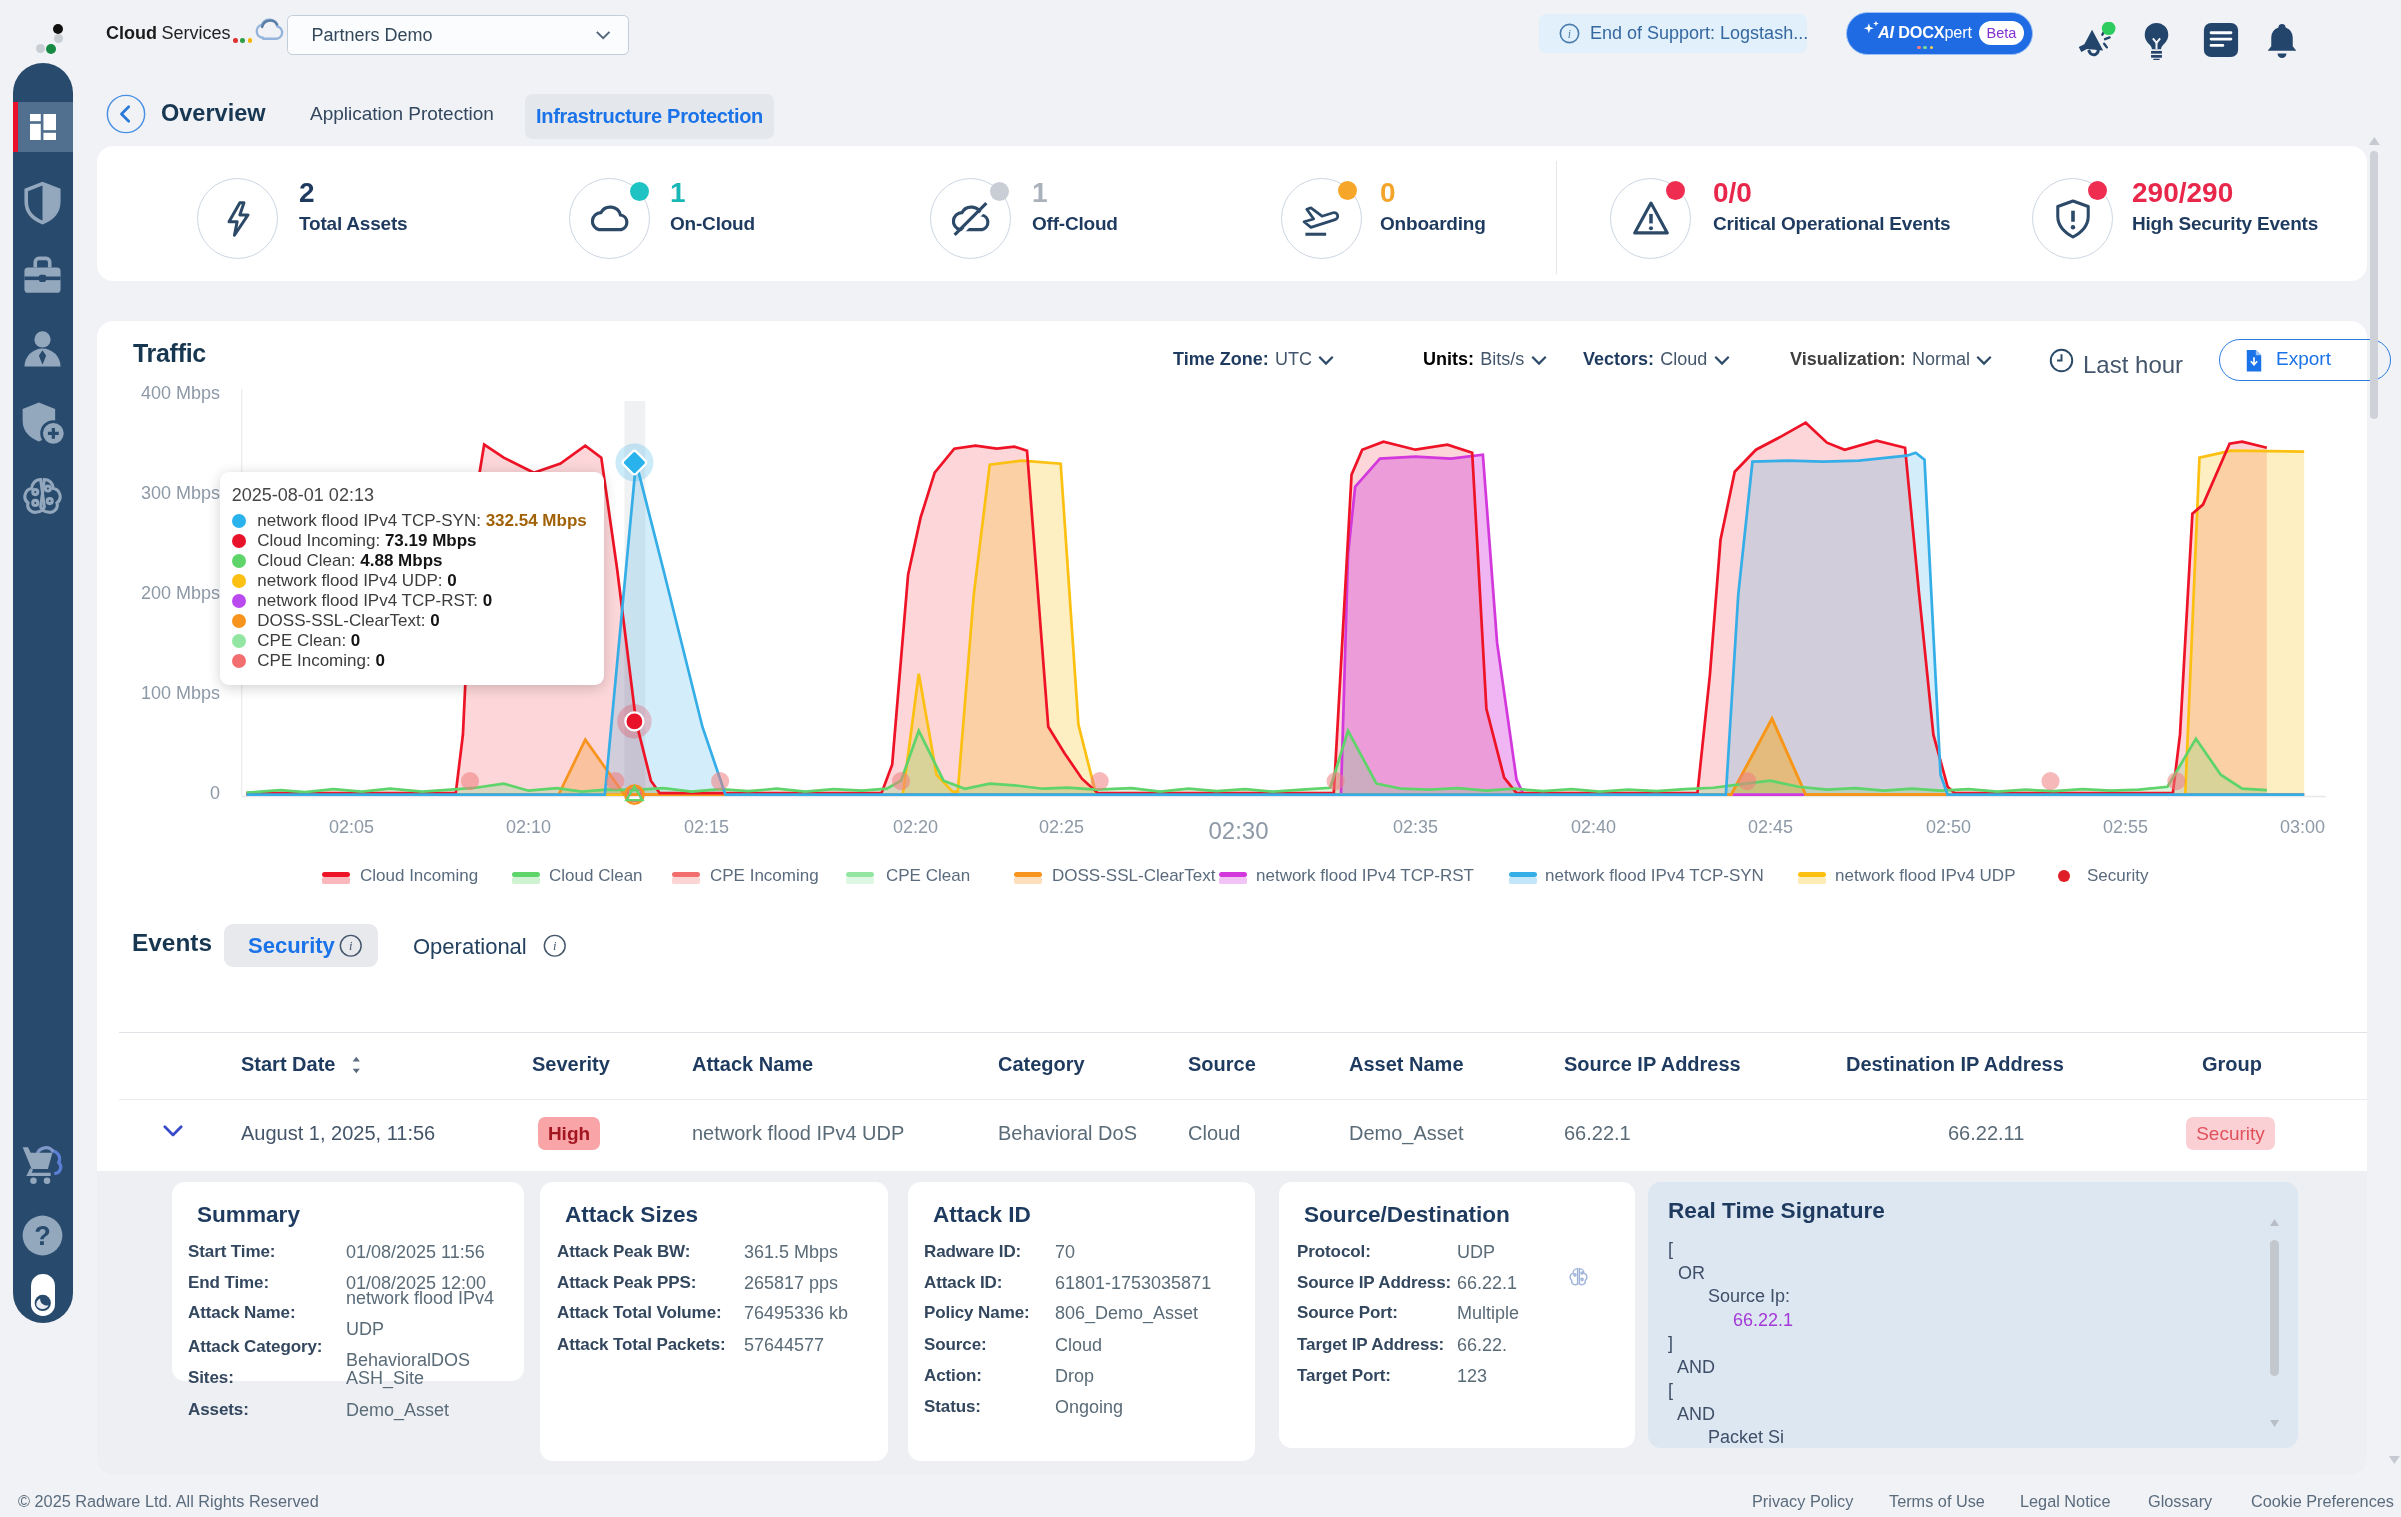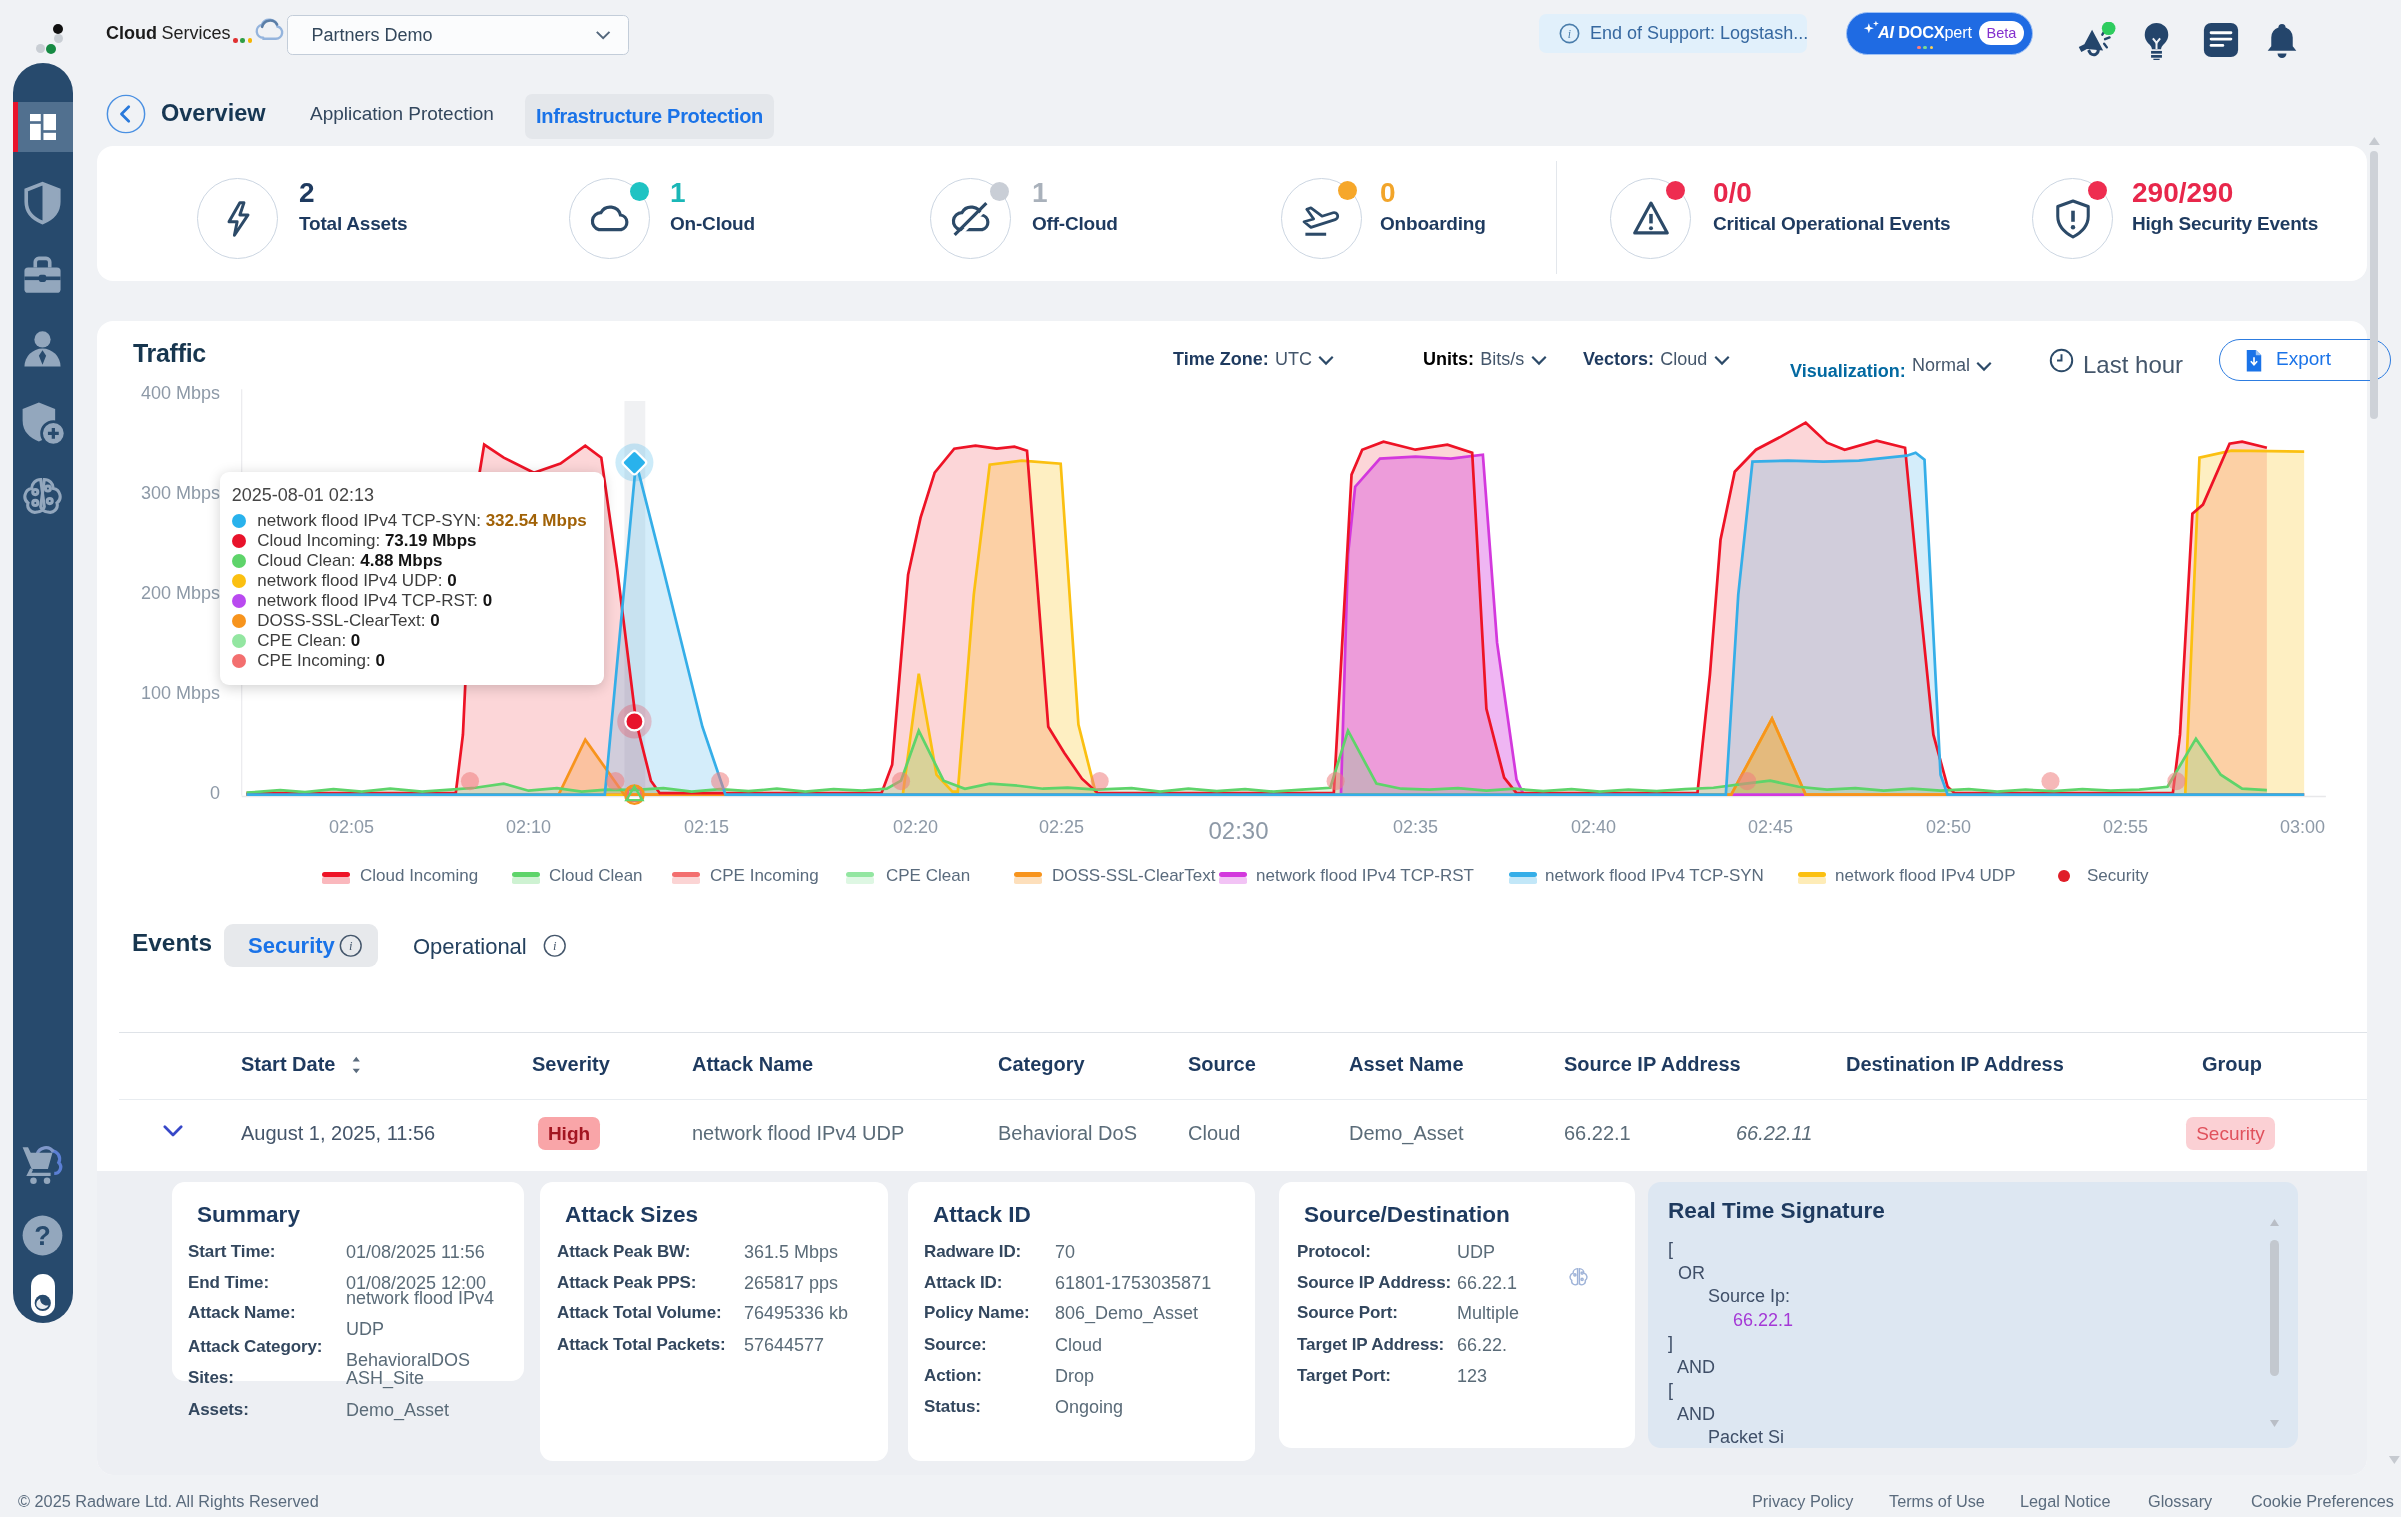--- a/index.html
+++ b/index.html
@@ -247,21 +247,21 @@
     </svg>
   </div>
 <div class="abs" style="left:1583px;top:349px;display:flex;align-items:center;font-size:18px;white-space:nowrap;">
     <b style="color:#1e3a5f;">Vectors:</b>
     <span style="color:#44566b;margin-left:6.3px;">Cloud</span>
     <svg style="margin:1.8px 0 0 5.4px;flex:0 0 auto;" width="18" height="11.8" viewBox="0 0 20 13">
       <path d="M2.5 2 l7.5 7.5 l7.5-7.5" fill="none" stroke="#2c4a68" stroke-width="2.4"></path>
     </svg>
   </div>
 <div class="abs" style="left:1790px;top:349px;display:flex;align-items:center;font-size:18px;white-space:nowrap;">
-    <b style="color:#0369a1;margin-top:12px;">Visualization:</b>
+    <b style="color:#404040;">Visualization:</b>
     <span style="color:#44566b;margin-left:6.3px;">Normal</span>
     <svg style="margin:1.8px 0 0 5.4px;flex:0 0 auto;" width="18" height="11.8" viewBox="0 0 20 13">
       <path d="M2.5 2 l7.5 7.5 l7.5-7.5" fill="none" stroke="#2c4a68" stroke-width="2.4"></path>
     </svg>
   </div>
 <svg class="abs" style="left:2049px;top:348px;" width="25" height="25" viewBox="0 0 28 28">
     <circle cx="14" cy="14" r="12" fill="none" stroke="#2c4a68" stroke-width="2.2"></circle>
     <path d="M14 7 v7 h-5" fill="none" stroke="#2c4a68" stroke-width="2.2"></path>
   </svg>
 <div class="abs" style="left:2083px;top:351px;font-size:24px;color:#44566b;">Last hour</div>
@@ -418,21 +418,21 @@
 <svg class="abs" style="left:163px;top:1125px;" width="20" height="12.7" viewBox="0 0 22 14">
     <path d="M2 2 l9 9 l9-9" fill="none" stroke="#3748c8" stroke-width="3" stroke-linecap="round" stroke-linejoin="round"></path>
   </svg>
 <div class="td" style="left:241px;top:1122px;color:#44556a;">August 1, 2025, 11:56</div>
 <div class="abs" style="left:538px;top:1117px;width:62px;height:33px;background:#f9a5a8;border-radius:7.2px;text-align:center;line-height:33px;font-size:19px;font-weight:bold;color:#a31621;">High</div>
 <div class="td" style="left:692px;top:1122px;">network flood IPv4 UDP</div>
 <div class="td" style="left:998px;top:1122px;">Behavioral DoS</div>
 <div class="td" style="left:1188px;top:1122px;">Cloud</div>
 <div class="td" style="left:1349px;top:1122px;">Demo_Asset</div>
 <div class="td" style="left:1564px;top:1122px;">66.22.1</div>
-<div class="td" style="left:1736px;top:1122px;font-style:italic;">66.22.11</div>
+<div class="td" style="left:1948px;top:1122px;">66.22.11</div>
 <div class="abs" style="left:2186px;top:1117px;width:89px;height:33px;background:#fbd0d4;border-radius:7.2px;text-align:center;line-height:33px;font-size:19px;color:#e0515c;">Security</div>
 
 <div class="panel" style="left:172px;top:1182px;width:352px;height:199px;text-decoration:underline;">
   <div class="ptitle">Summary</div>
 </div>
 <div class="plbl" style="left:188px;top:1242px;">Start Time:</div>
 <div class="pval" style="left:346px;top:1242px;">01/08/2025 11:56</div>
 <div class="plbl" style="left:188px;top:1273px;">End Time:</div>
 <div class="pval" style="left:346px;top:1273px;">01/08/2025 12:00</div>
 <div class="pval" style="left:346px;top:1288px;">network flood IPv4</div>

